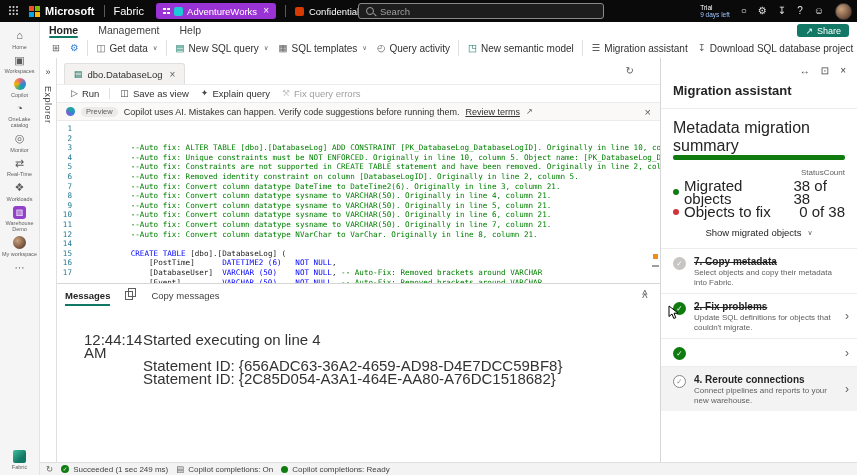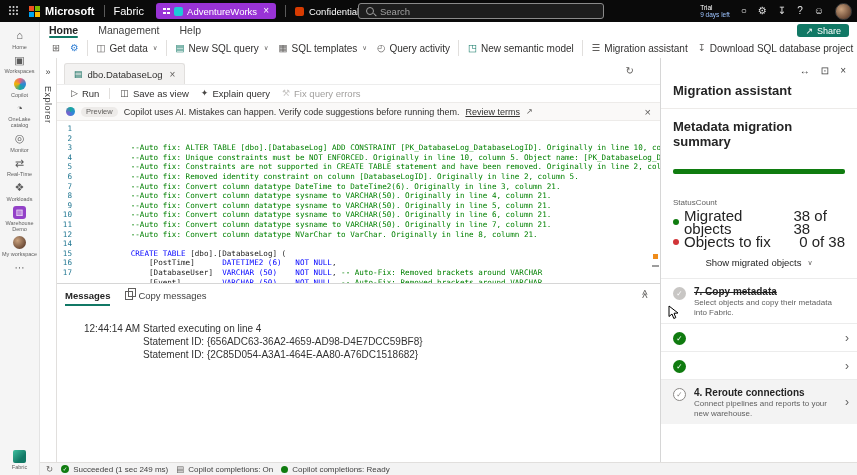--- a/index.html
+++ b/index.html
@@ -104,47 +104,47 @@
   .lt{margin-left:13px;white-space:pre}
   .com{color:#008000}.kw{color:#0000ff}.pln{color:#1b1b1b}
   .marker-orange{position:absolute;right:2px;top:196px;width:5px;height:5px;background:#ef8c1a}
   .marker-dash{position:absolute;right:1px;top:207px;width:7px;height:2px;background:#9d9d9d}
 
   
   .messages{position:absolute;left:57px;top:283px;width:603px;bottom:13px;background:#fff;border-top:1px solid #d6d6d6;box-sizing:border-box}
   .msg-tabs{height:22px;display:flex;align-items:stretch;gap:15px;padding-left:8px;font-size:9.5px;color:#424242;position:relative}
   .msg-tab-active{font-weight:bold;color:#242424;position:relative;display:flex;align-items:center;cursor:pointer}
   .msg-tab-active::after{content:"";position:absolute;left:0;right:0;bottom:0;height:2px;background:#117865}
-  .copy-tab{display:flex;align-items:center;gap:5px;cursor:pointer}
+  .copy-tab{display:flex;align-items:center;gap:18px;cursor:pointer}
   .copy-icon{width:6px;height:7px;border:1px solid #605e5c;position:relative;background:#fff}
   .copy-icon::before{content:"";position:absolute;left:1.5px;top:-3.5px;width:6px;height:7px;border:1px solid #605e5c}
   .msg-collapse{position:absolute;right:11px;top:5px;font-size:9px;color:#605e5c;transform:rotate(90deg);cursor:pointer}
-  .msg-rows{margin-top:16px;font-size:10px;color:#333}
+  .msg-rows{margin-top:27px;font-size:15px;color:#333}
   .mrow{display:flex;line-height:13px}
   .mtime{margin-left:27px;width:59px;flex:none}
   .mtext{white-space:nowrap}
 
   
   .statusbar{position:absolute;left:40px;right:0;bottom:0;height:13px;background:#f3f3f3;border-top:1px solid #e1dfdd;
     display:flex;align-items:center;gap:8px;padding-left:6px;font-size:8px;color:#424242;z-index:7;box-sizing:border-box}
   .sb-group{display:flex;align-items:center;gap:4px}
   .sb-icon{font-size:8.5px;color:#605e5c;line-height:1}
   .sb-check{width:8px;height:8px;border-radius:50%;background:#107c10;color:#fff;font-size:5.5px;display:flex;align-items:center;justify-content:center}
   .sb-dot{width:7px;height:7px;border-radius:50%;background:#107c10}
 
   
   .panel{position:absolute;left:660px;top:58px;right:0;bottom:13px;background:#fff;border-left:1px solid #d6d6d6;box-sizing:border-box;overflow:hidden}
   .panel-icons{position:absolute;top:8px;right:11px;display:flex;gap:11px;font-size:10px;color:#424242}
   .panel-icons span{cursor:pointer;line-height:1}
   .panel-title{font-size:13px;font-weight:bold;margin:25px 12px 10px}
   .panel-divider{height:1px;background:#edebe9}
-  .summary-title{font-size:13px;font-weight:bold;margin:10px 12px 20px}
+  .summary-title{font-size:16px;font-weight:normal;margin:10px 12px 0}
   .progress{margin:0 12px;height:5px;border-radius:2px;background:#e0e0e0;overflow:hidden}
   .progress-fill{width:100%;height:100%;background:#107c10}
-  .sum-head{display:flex;justify-content:flex-start;margin:24px 12px 2px;font-size:8px;color:#616161}
+  .sum-head{display:flex;justify-content:flex-end;margin:8px 12px 2px;font-size:8px;color:#616161}
   .sum-rows{margin:0 12px}
   .sum-row{display:flex;align-items:center;gap:5px;line-height:13px;font-size:15px}
   .dot{width:6px;height:6px;border-radius:50%;flex:none}
   .dot-green{background:#107c10}.dot-red{background:#d13438}
   .sum-count{margin-left:auto}
   .show-link{display:flex;align-items:center;gap:6px;margin:8px auto 9px;background:none;border:none;font-family:inherit;font-size:9.5px;color:#242424;cursor:pointer}
   .show-caret{font-size:7px;color:#605e5c}
   .step{border-top:1px solid #ececec;display:flex;align-items:flex-start;gap:8px;padding:6px 8px 6px 12px;cursor:pointer}
   .step.active{background:#f3f3f3}
   .step-check{width:13px;height:13px;border-radius:50%;flex:none;display:flex;align-items:center;justify-content:center;font-size:7.5px;margin-top:2px}
@@ -578,20 +578,24 @@
           <span class="step-check chk-muted">✓</span>
           <div class="step-main">
             <div class="step-title strike">7. Copy metadata</div>
             <div class="step-desc">Select objects and copy their metadata into Fabric.</div>
           </div>
           <span class="step-chevron hide">›</span>
         </div>
 
         <div class="step">
           <span class="step-check chk-green">✓</span>
+          <div class="step-main">
+            <div class="step-title strike">2. Fix problems</div>
+            <div class="step-desc">Update SQL definitions for objects that couldn't migrate.</div>
+          </div>
           <span class="step-chevron">›</span>
         </div>
 
         <div class="step">
           <span class="step-check chk-green">✓</span>
           <span class="step-chevron">›</span>
         </div>
 
         <div class="step active">
           <span class="step-check chk-open">✓</span>

